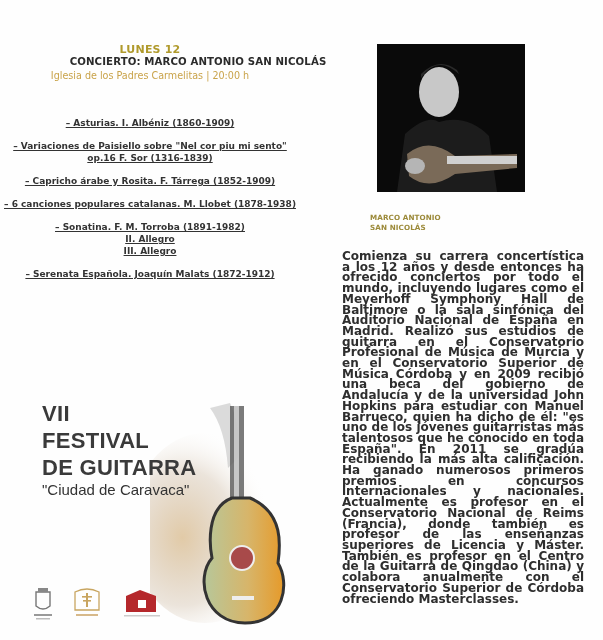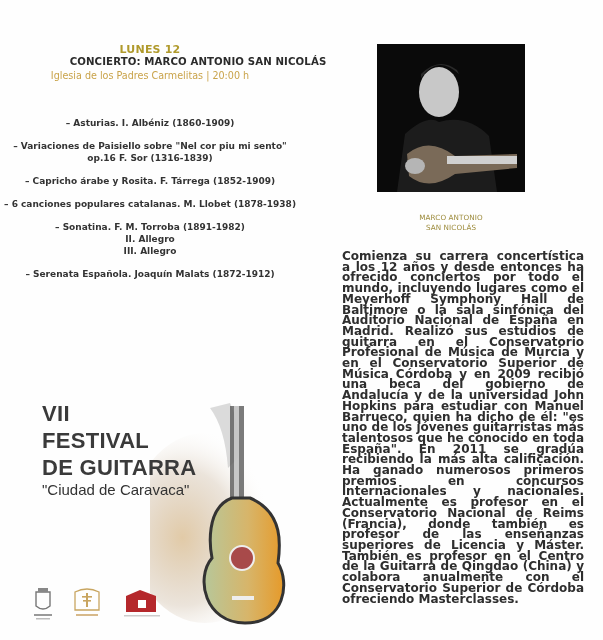--- a/index.html
+++ b/index.html
@@ -12,33 +12,33 @@
   .day { position: absolute; top: 43px; left: 0; width: 300px; text-align: center;
          font-family: "DejaVu Sans", sans-serif; font-weight: bold; font-size: 11px; color: #b09a2c; letter-spacing: 0.2px; }
   .concert { position: absolute; top: 56px; left: 0; width: 300px; text-align: center;
              font-weight: bold; font-size: 10.2px; color: #2b2b2b; letter-spacing: 0.1px; margin-left: 48px; }
   .venue { position: absolute; top: 70px; left: 0; width: 300px; text-align: center;
            font-size: 9.6px; color: #c9a34a; }
 
   .program { position: absolute; top: 117px; left: 0; width: 300px; text-align: center;
              font-weight: bold; font-size: 9px; color: #333; line-height: 12px; }
   .piece { margin-bottom: 11px; }
-  .piece .sub { display: block; }
+  .piece .sub { display: block; text-decoration: underline; }
 
   .festival { position: absolute; left: 42px; top: 400px; font-family: "Liberation Sans", sans-serif;
               font-weight: bold; color: #3a3a3a; font-size: 22px; line-height: 27px; letter-spacing: 0.3px; }
   .festival .sub { font-weight: normal; font-size: 15px; line-height: 18px; color: #333; display: block; letter-spacing: 0; }
 
   .painting { position: absolute; left: 150px; top: 398px; width: 160px; height: 236px; }
 
   .logos { position: absolute; left: 32px; top: 588px; width: 140px; height: 36px; }
   .logo { position: absolute; top: 0; }
 
   .photo { position: absolute; left: 377px; top: 44px; width: 148px; height: 148px; background: #0c0c0c; overflow: hidden; }
-  .caption { position: absolute; left: 370px; top: 213px; width: 162px; text-align: center; font-weight: normal;
+  .caption { position: absolute; left: 370px; top: 213px; width: 162px; font-weight: bold;
              font-size: 7.2px; line-height: 10px; color: #9c8a3a; letter-spacing: 0.1px; }
   .bio { position: absolute; left: 342px; top: 251px; width: 242px; text-align: justify; font-weight: bold;
          font-size: 12px; line-height: 10.7px; color: #2e2e2e; }
 </style>
 </head>
 <body>
 
 <div class="left">
   <div class="day">LUNES 12</div>
   <div class="concert">CONCIERTO: MARCO ANTONIO SAN NICOLÁS</div>

